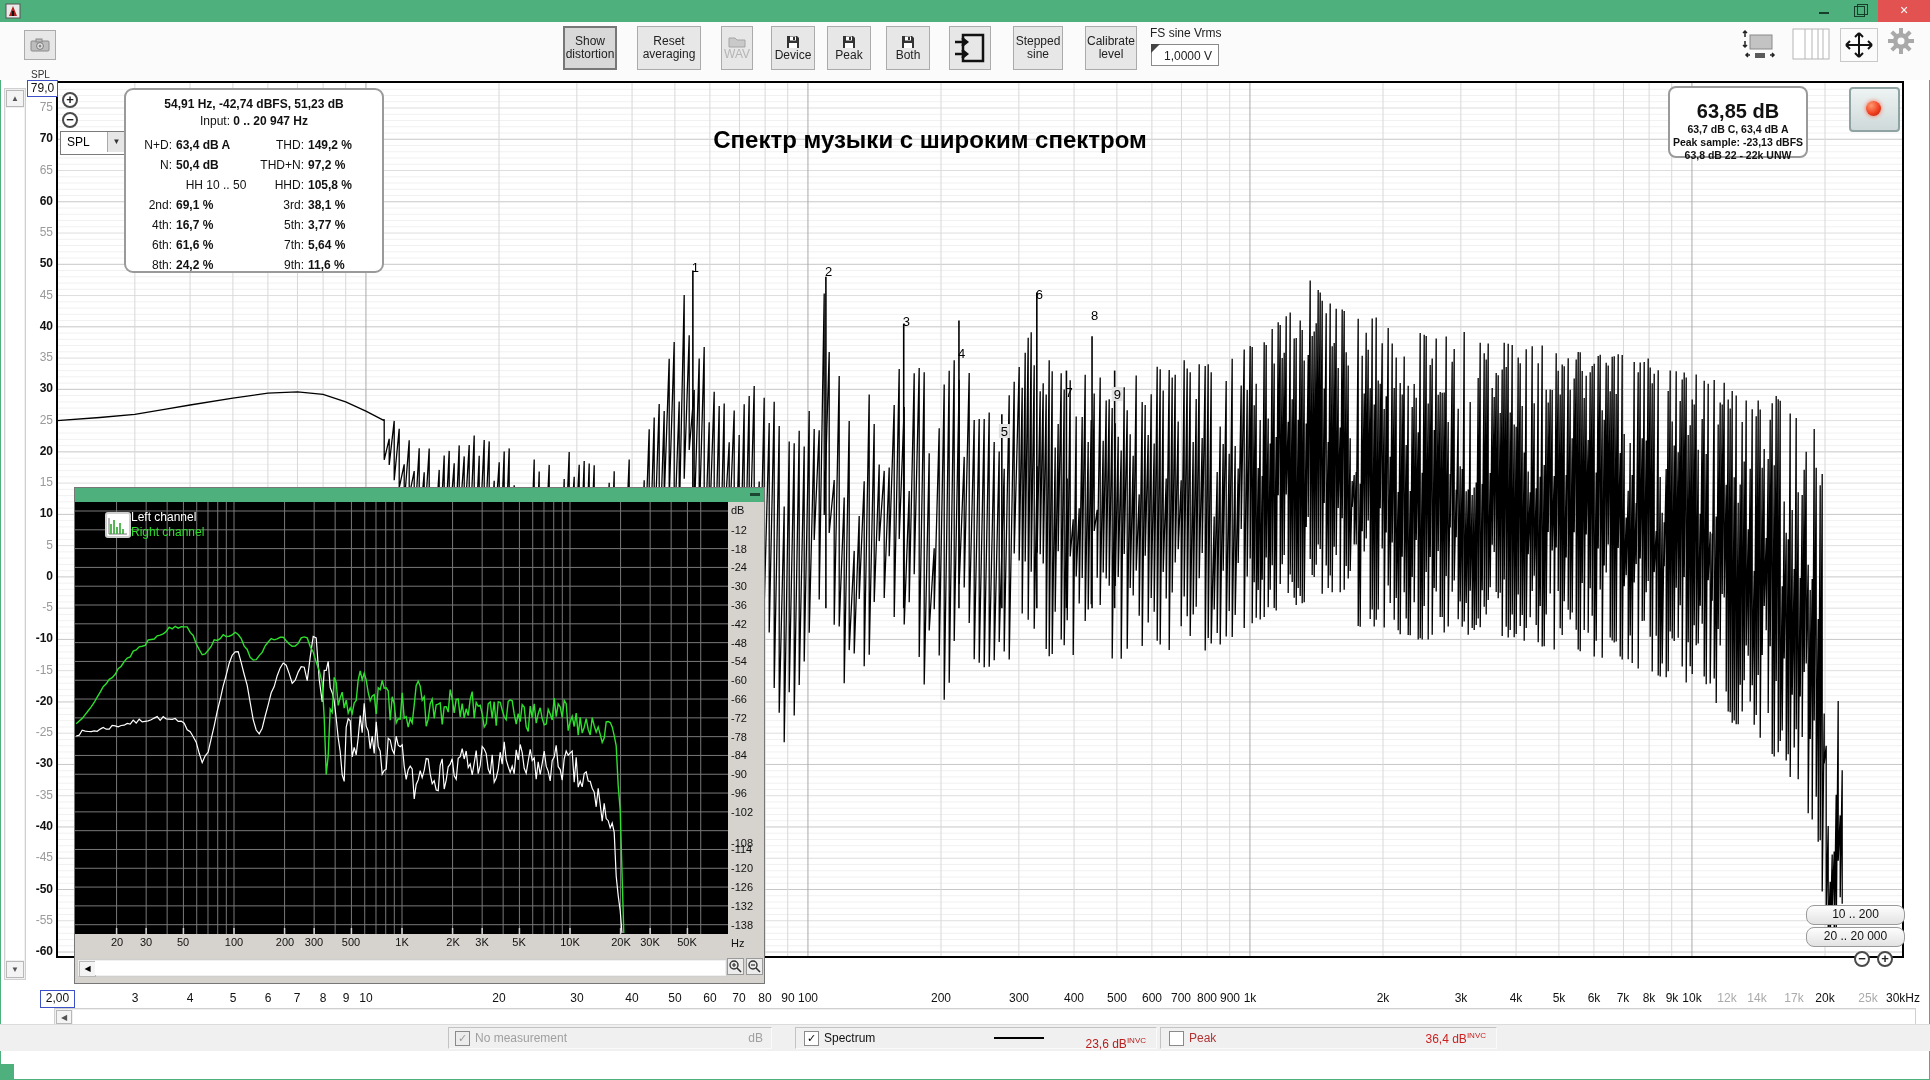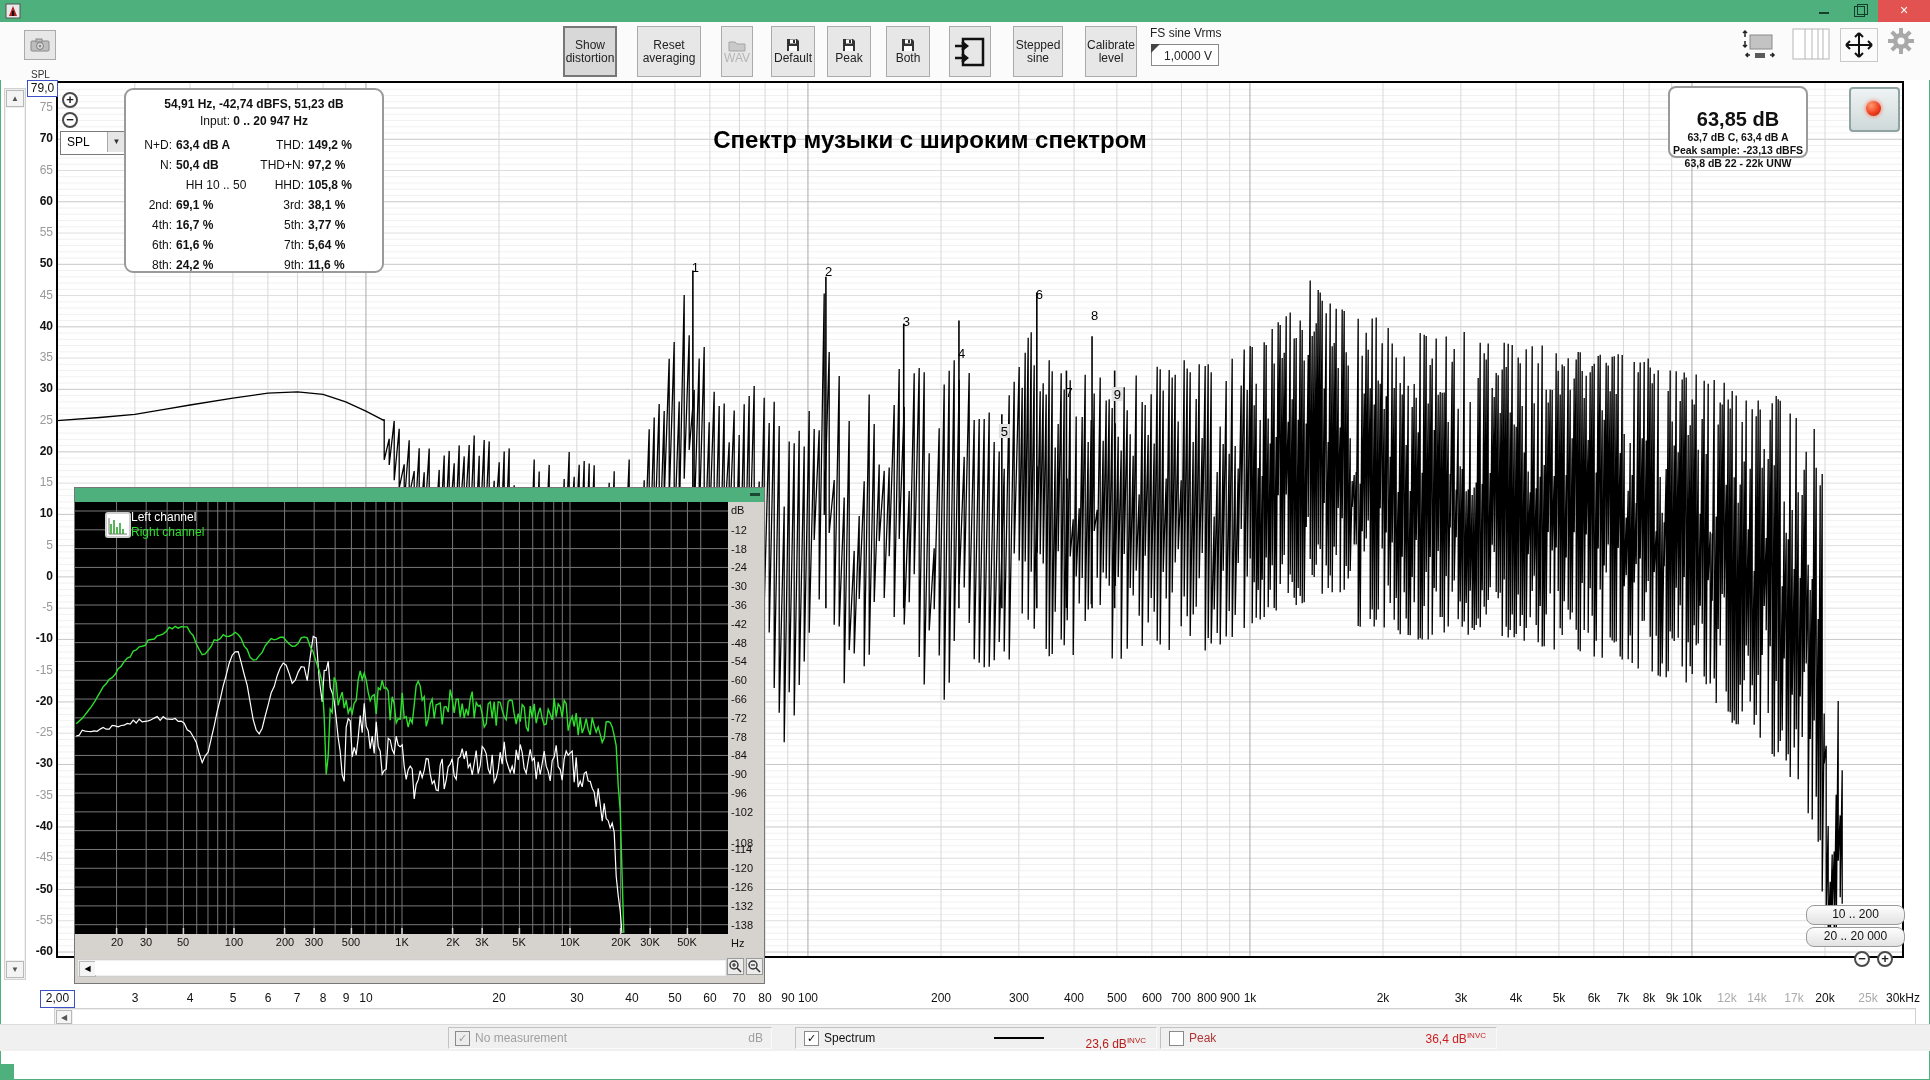--- a/index.html
+++ b/index.html
@@ -11,21 +11,21 @@
   #app-icon{position:absolute;left:5px;top:3px;width:16px;height:16px;}
   .wbtn{position:absolute;top:0;height:22px;text-align:center;cursor:default;}
   #btn-min{left:1808px;width:32px;}
   #btn-max{left:1843px;width:32px;}
   #btn-close{left:1878px;width:52px;background:#e15250;color:#fff;font-size:14px;line-height:20px;}
   .minbar{position:absolute;left:11px;top:12px;width:10px;height:2px;background:#173d2b;}
   .maxsq{position:absolute;left:11px;top:6px;width:9px;height:9px;border:1px solid #173d2b;background:#4eb17d;}
   .maxsq2{position:absolute;left:14px;top:4px;width:9px;height:9px;border:1px solid #173d2b;}
   
   #toolbar{position:absolute;left:0;top:22px;width:1930px;height:58px;background:#fbfbfb;}
-  .tbtn{position:absolute;top:4px;height:51px;background:#e7e7e7;border:1px solid #ababab;
+  .tbtn{position:absolute;top:4px;height:44px;background:#e7e7e7;border:1px solid #ababab;
         font-size:12px;color:#222;text-align:center;display:flex;flex-direction:column;
         align-items:center;justify-content:center;line-height:13px;box-sizing:border-box;}
   .tbtn.pressed{background:#d8d8d8;border:2px solid #777;}
   .tbtn.disabled{color:#b5b5b5;}
   .tbtn svg{display:block;}
   #fs-label{position:absolute;left:1150px;top:4px;font-size:12px;color:#222;}
   #fs-combo{position:absolute;left:1151px;top:22px;width:68px;height:22px;border:1px solid #8a8a8a;background:#fff;
             font-size:12px;color:#222;line-height:22px;padding-left:12px;box-sizing:border-box;}
   #fs-corner{position:absolute;left:1151px;top:22px;width:0;height:0;border-top:9px solid #444;border-right:9px solid transparent;}
   .ricon{position:absolute;top:6px;}
@@ -58,21 +58,21 @@
   #info-box .hdr2{text-align:center;margin-top:3px;}
   #info-box .hdr2 b{font-weight:bold;}
   .irow{position:absolute;left:0;width:256px;height:20px;}
   .irow .c1{position:absolute;left:0;width:46px;text-align:right;}
   .irow .c2{position:absolute;left:50px;width:80px;font-weight:bold;}
   .irow .c2.plain{font-weight:normal;text-align:center;}
   .irow .c3{position:absolute;left:118px;width:60px;text-align:right;}
   .irow .c4{position:absolute;left:182px;width:70px;font-weight:bold;}
   #readout-box{position:absolute;left:1668px;top:86px;width:136px;height:68px;background:#fff;border:2px solid #9a9a9a;
                border-radius:8px;z-index:2;text-align:center;color:#111;}
-  #readout-main{font-size:20px;font-weight:bold;margin-top:20px;}
+  #readout-main{font-size:20px;font-weight:bold;margin-top:12px;}
   .readout-small{font-size:10.5px;font-weight:bold;line-height:13px;}
   #record-btn{position:absolute;left:1849px;top:87px;width:47px;height:41px;z-index:2;
               background:linear-gradient(#eef3f3,#cfd9d9);border:2px solid #8fa3a3;border-radius:4px;}
   #record-dot{position:absolute;left:15px;top:12px;width:15px;height:15px;border-radius:50%;
               background:radial-gradient(circle at 35% 30%,#ff9a70,#f04020 55%,#b01505);box-shadow:0 0 4px #ff6040;}
   
   #chart-title{position:absolute;left:640px;top:126px;width:580px;text-align:center;font-size:24px;font-weight:bold;color:#000;z-index:2;}
   
   
   .range-btn{position:absolute;width:97px;height:18px;background:linear-gradient(#fdfdfd,#e2e2e2);border:1px solid #9a9a9a;
@@ -139,21 +139,21 @@
       </svg>
       <span>WAV</span>
     </div>
     <div class="tbtn" style="left:771px;width:44px">
       <svg width="14" height="14" viewBox="0 0 14 14">
         <path d="M1 1 L11 1 L13 3 L13 13 L1 13 Z" fill="#333"></path>
         <rect x="4" y="1.5" width="6" height="4" fill="#fff"></rect>
           <rect x="7" y="2" width="2" height="3" fill="#333"></rect>
         <rect x="3" y="8" width="8" height="5" fill="#fff"></rect>
       </svg>
-      <span>Default</span>
+      <span>Device</span>
     </div>
     <div class="tbtn" style="left:827px;width:44px">
       <svg width="14" height="14" viewBox="0 0 14 14">
         <path d="M1 1 L11 1 L13 3 L13 13 L1 13 Z" fill="#333"></path>
         <rect x="4" y="1.5" width="6" height="4" fill="#fff"></rect>
           <rect x="7" y="2" width="2" height="3" fill="#333"></rect>
         <rect x="3" y="8" width="8" height="5" fill="#fff"></rect>
       </svg>
       <span>Peak</span>
     </div>

